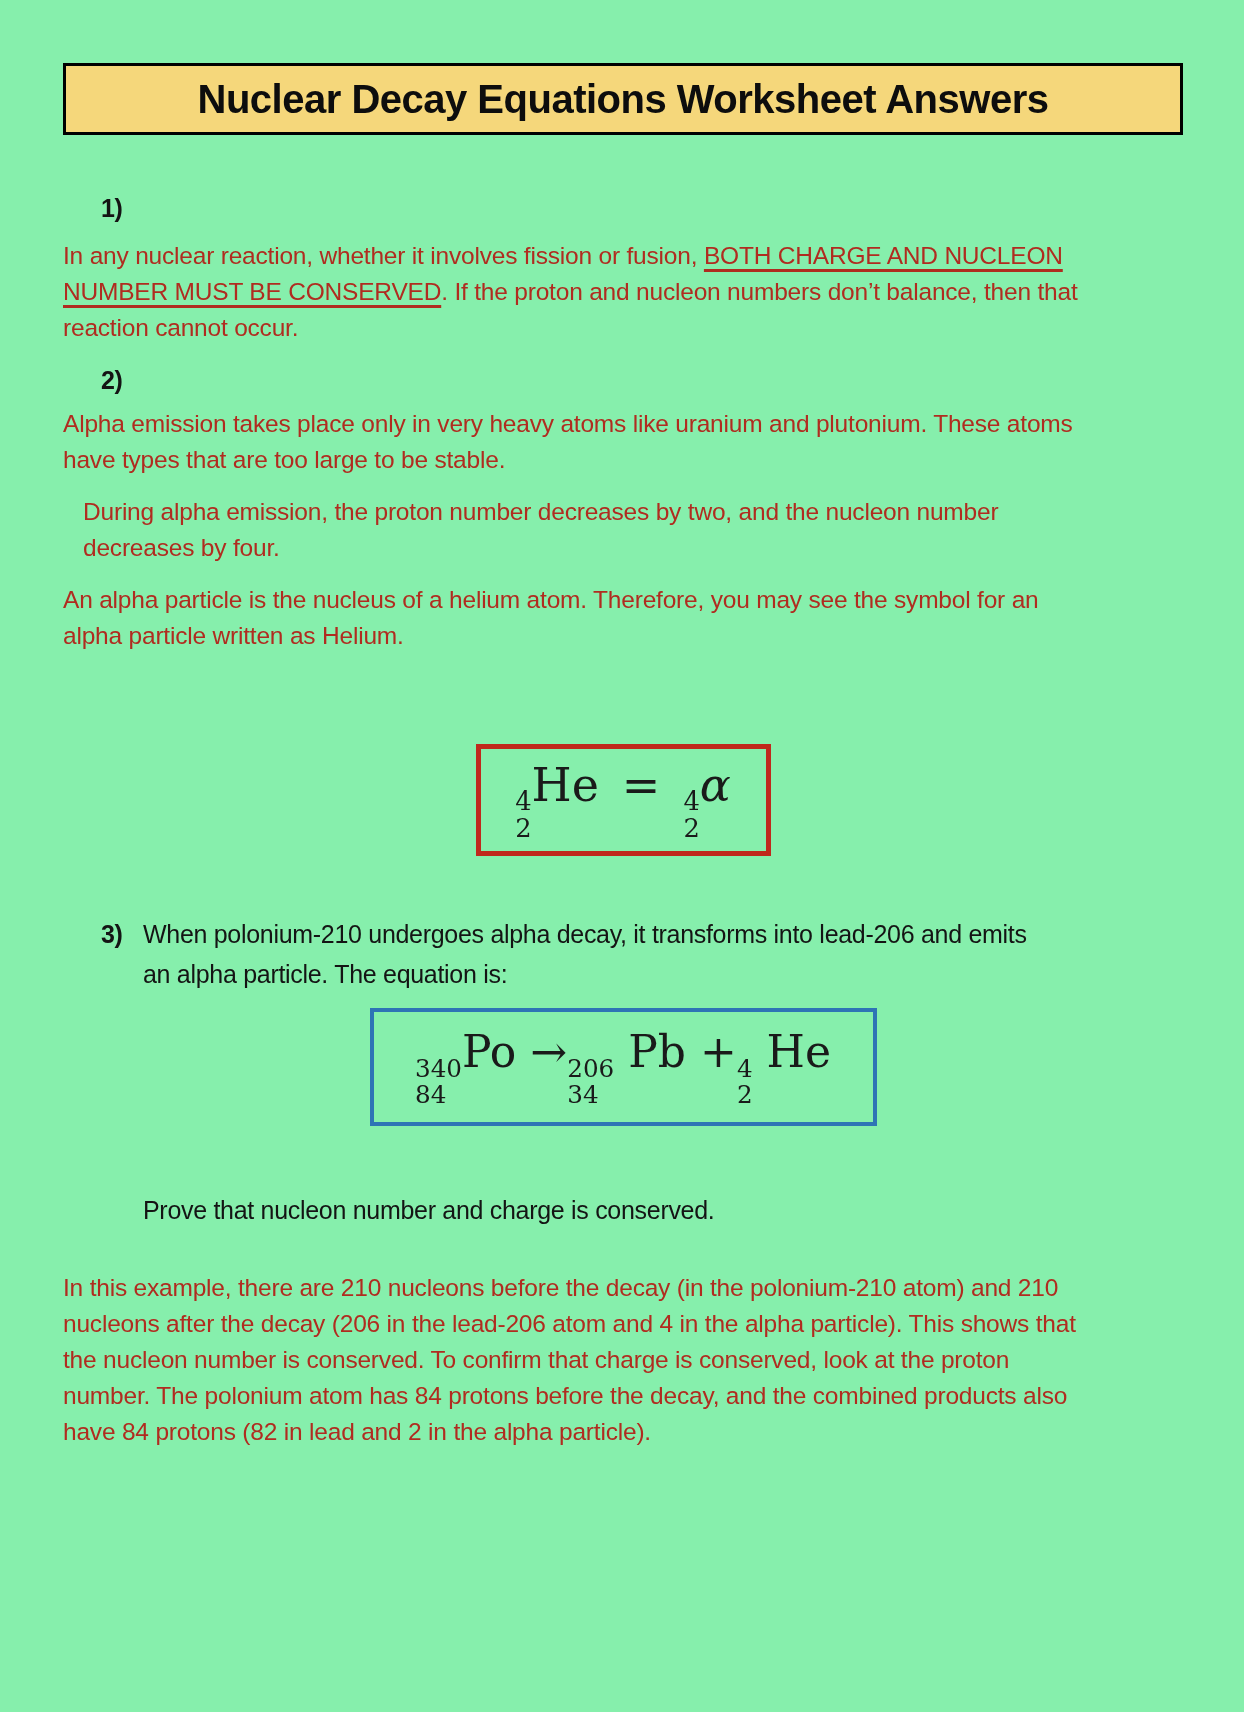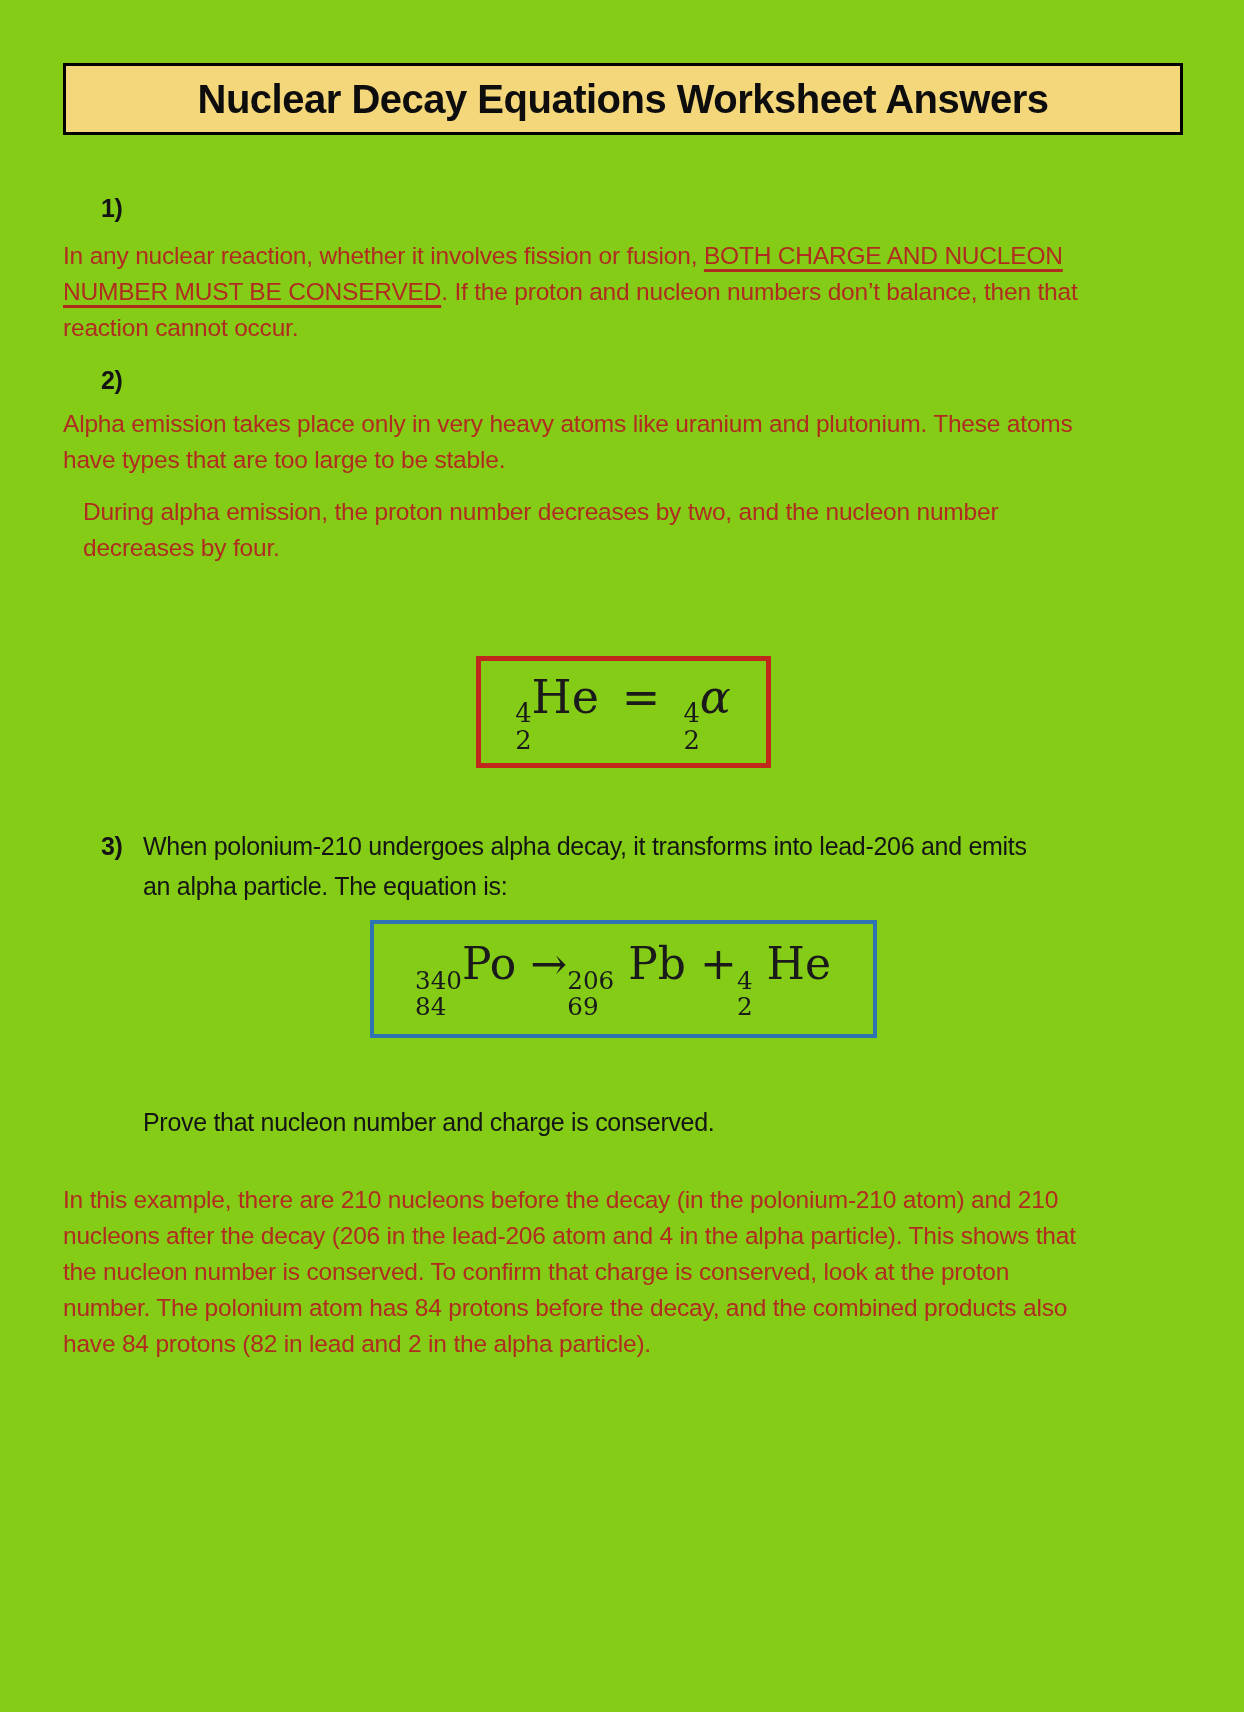--- a/index.html
+++ b/index.html
@@ -1,18 +1,18 @@
 <!DOCTYPE html>
 <html style="--title-bg: #F5D77B; --answer-red: #B02C20; --alpha-box-border: #C0281C; --decay-box-border: #2E74B5;"><head>
 <meta charset="utf-8">
 <style>
   html,body{margin:0;padding:0;background:#ffffff;}
   .page{
     position:relative;width:1244px;height:1712px;box-sizing:border-box;
-    padding:63px 61px 0 63px;background:#84cc16;overflow:hidden;
+    padding:63px 61px 0 63px;background:#86efac;overflow:hidden;
     font-family:"Liberation Sans",sans-serif;color:#141414;
   }
   .title-box{
     height:72px;border:3px solid #000;box-sizing:border-box;
     background:var(--title-bg,#F5D77B);
     display:flex;align-items:center;justify-content:center;
     margin-bottom:53px;
   }
   .title-text{font-size:40px;font-weight:bold;letter-spacing:-0.5px;color:#0d0d0d;white-space:nowrap;}
   .question{display:flex;margin-left:38px;font-size:25px;line-height:40px;letter-spacing:-0.3px;color:#141414;}
@@ -72,31 +72,32 @@
   </div>
 
   <p class="answer" id="a1"><span>In any </span><span class="b">nuclear reaction</span><span>, whether it involves </span><span class="b">fission</span><span> or </span><span class="b">fusion</span><span>, </span><span class="b u">BOTH CHARGE AND NUCLEON NUMBER MUST BE CONSERVED</span><span>. If the proton and nucleon numbers </span><span class="b">don’t balance</span><span>, then that reaction </span><span class="b">cannot occur</span><span>.</span></p>
 
   <div class="question" id="q2">
     <span class="qnum">2)</span>
   </div>
 
   <p class="answer" id="a2a"><span class="b">Alpha emission</span><span> takes place only in </span><span class="b">very heavy atoms</span><span> like </span><span class="b">uranium</span><span> and </span><span class="b">plutonium</span><span>. These atoms have </span><span class="b">types</span><span> that are too large to be </span><span class="b">stable</span><span>.</span></p>
   <p class="answer" id="a2b"><span>During alpha emission, the </span><span class="b">proton number decreases</span><span> by </span><span class="b">two</span><span>, and the </span><span class="b">nucleon number decreases</span><span> by </span><span class="b">four</span><span>.</span></p>
+  <p class="answer" id="a2c"><span>An </span><span class="b">alpha particle</span><span> is the </span><span class="b">nucleus</span><span> of a </span><span class="b">helium atom</span><span>. Therefore, you may see the symbol for an alpha particle written as </span><span class="b">Helium</span><span>.</span></p>
 
   <div class="eq-box red-box">
     <span class="eq"><span class="stack"><span class="sup">4</span><span class="sub">2</span></span><span>He</span><span> = </span><span class="stack"><span class="sup">4</span><span class="sub">2</span></span><span class="it">α</span></span>
   </div>
 
   <div class="question" id="q3">
     <span class="qnum">3)</span>
     <span class="qtext"><span>When polonium-210 undergoes alpha decay, it transforms into lead-206 and emits an alpha particle. The equation is:</span></span>
   </div>
 
   <div class="eq-box blue-box">
-    <span class="eq"><span class="stack"><span class="sup">340</span><span class="sub">84</span></span><span>Po </span><span>→</span><span class="stack"><span class="sup">206</span><span class="sub">69</span></span><span> Pb </span><span>+</span><span class="stack"><span class="sup">4</span><span class="sub">2</span></span><span> He</span></span>
+    <span class="eq"><span class="stack"><span class="sup">340</span><span class="sub">84</span></span><span>Po </span><span>→</span><span class="stack"><span class="sup">206</span><span class="sub">34</span></span><span> Pb </span><span>+</span><span class="stack"><span class="sup">4</span><span class="sub">2</span></span><span> He</span></span>
   </div>
 
   <p class="prove">Prove that nucleon number and charge is conserved.</p>
 
   <p class="answer" id="a3"><span>In this example, there are 210 </span><span class="b">nucleons</span><span> before the decay (in the </span><span class="b">polonium-210</span><span> atom) and 210 </span><span class="b">nucleons</span><span> after the decay (206 in the </span><span class="b">lead-206</span><span> atom and 4 in the </span><span class="b">alpha particle</span><span>). This shows that the </span><span class="b">nucleon number</span><span> is conserved. To confirm that </span><span class="b">charge</span><span> is conserved, look at the </span><span class="b">proton number</span><span>. The </span><span class="b">polonium</span><span> atom has 84 </span><span class="b">protons</span><span> before the decay, and the combined products also have 84 </span><span class="b">protons</span><span> (82 in </span><span class="b">lead</span><span> and 2 in the </span><span class="b">alpha particle</span><span>).</span></p>
 
 </div>
 
 </body></html>

